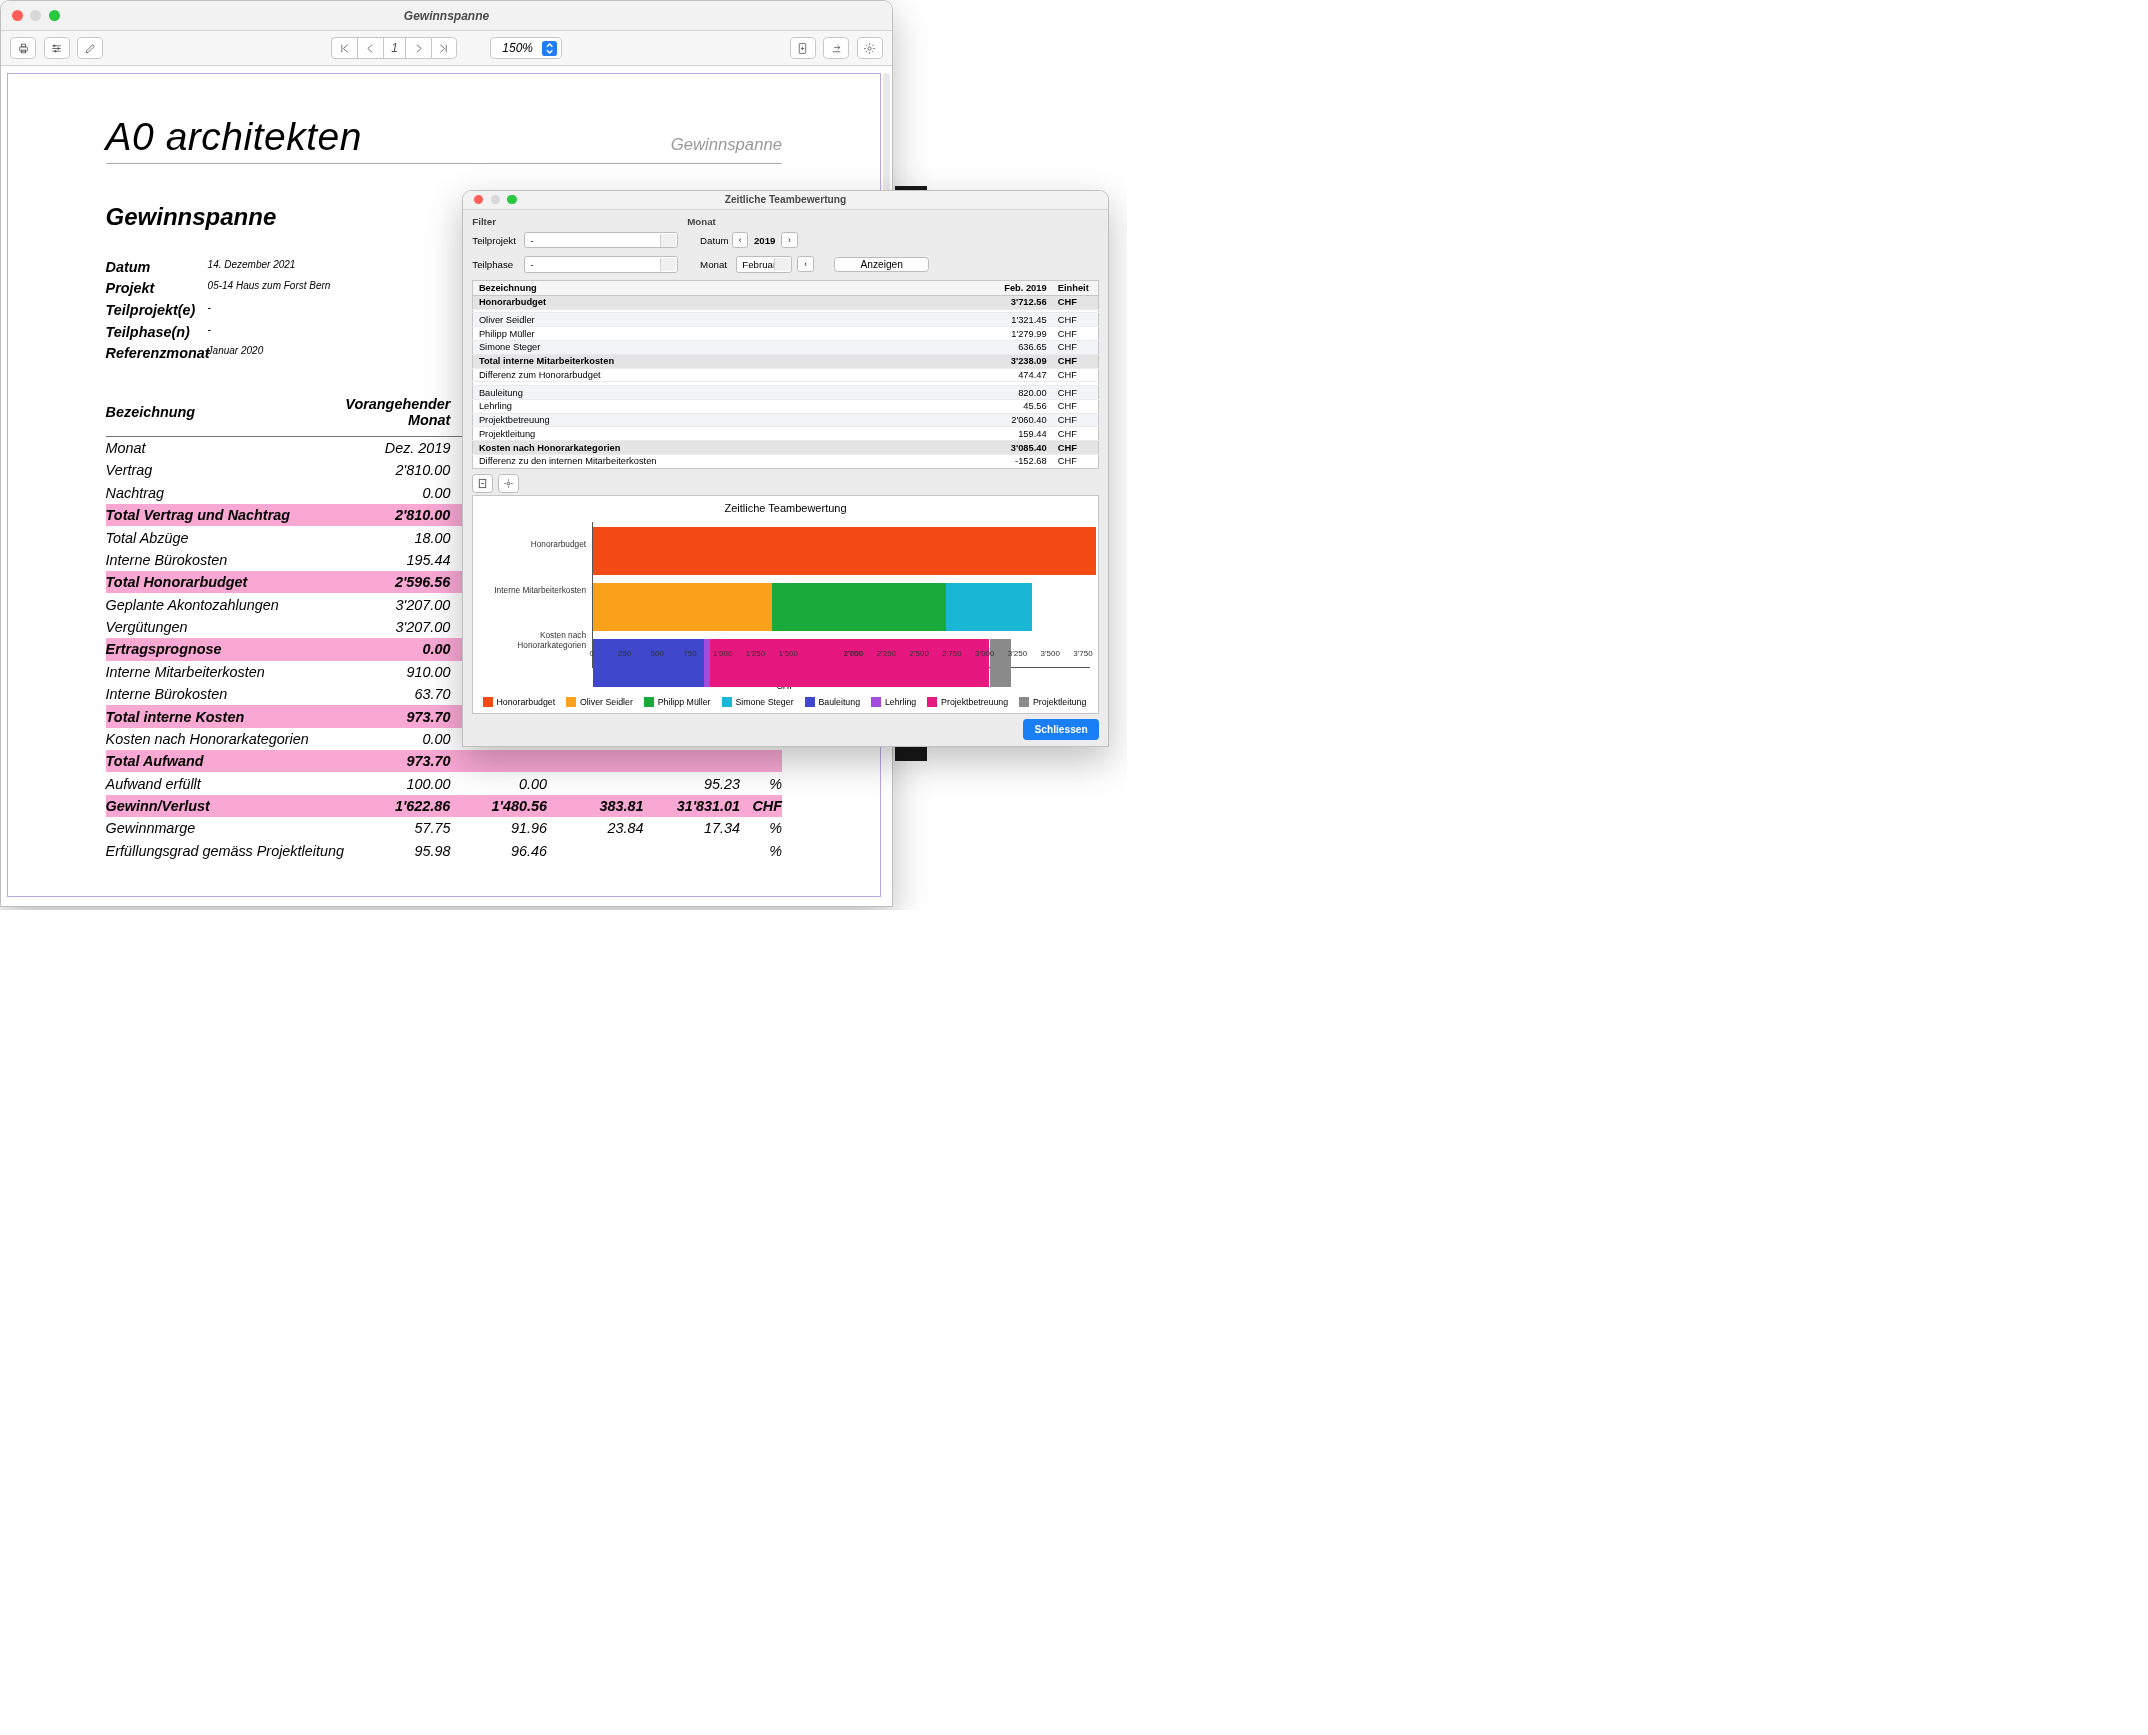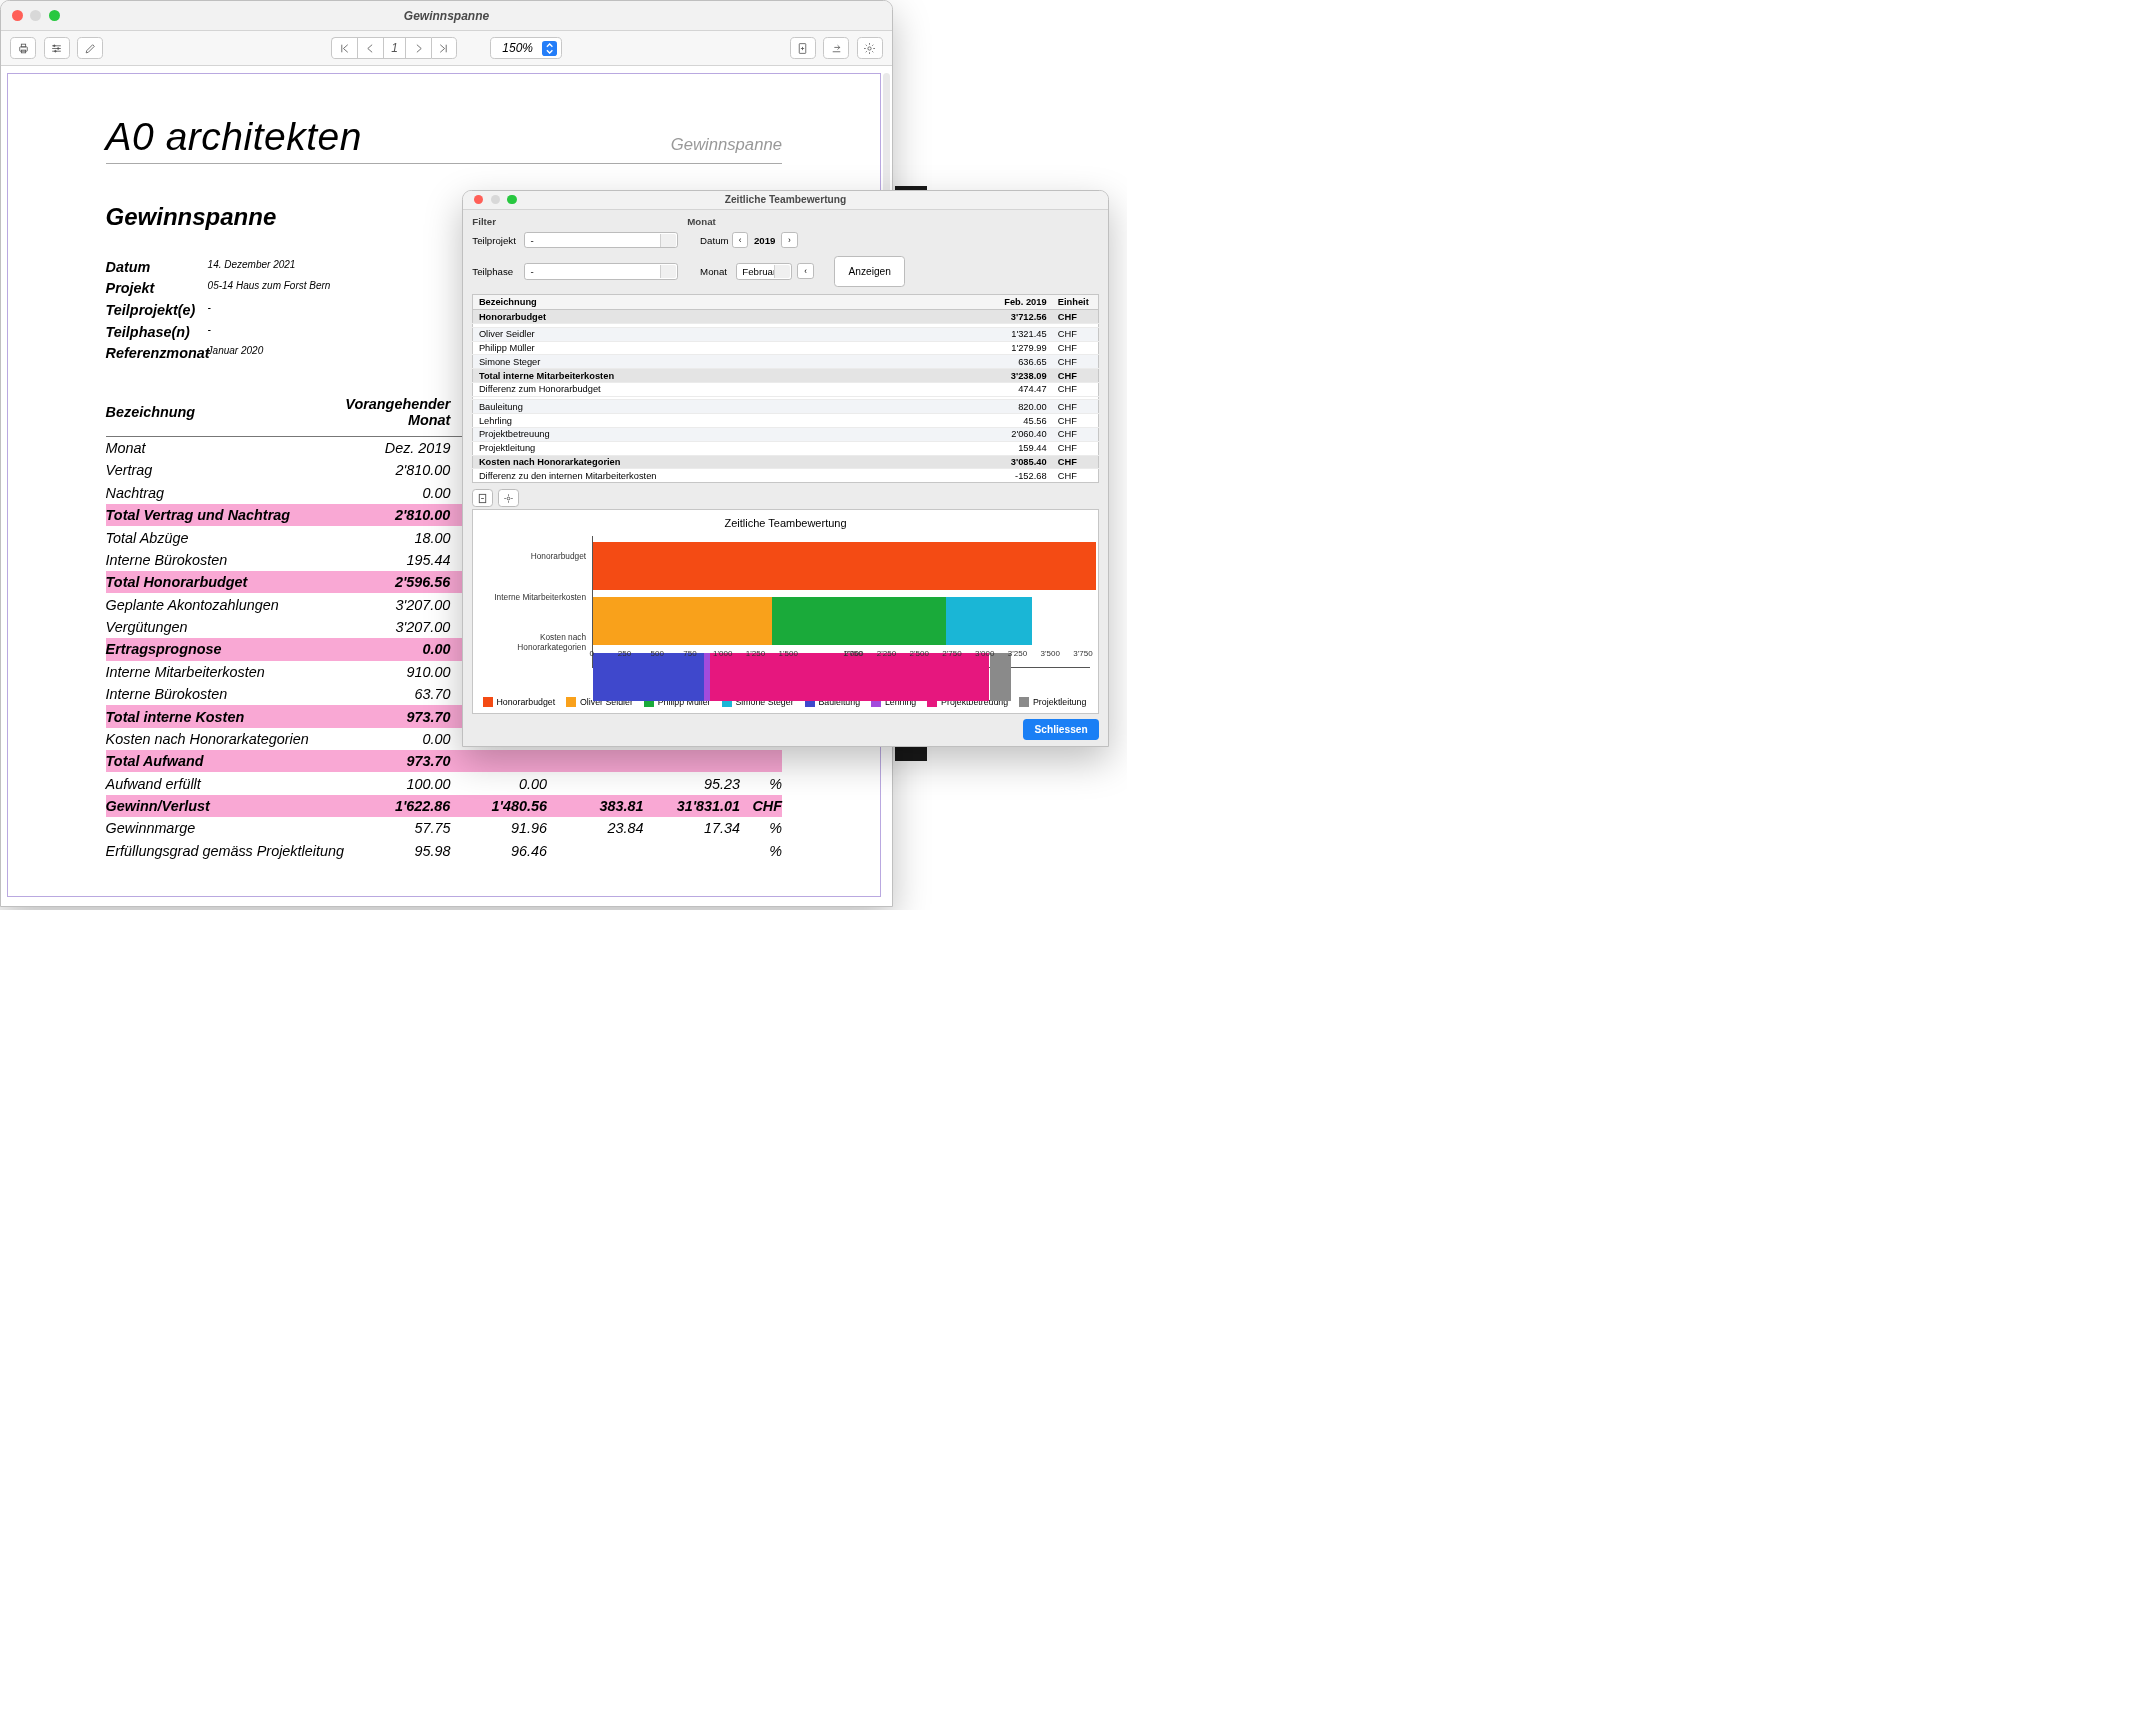--- a/index.html
+++ b/index.html
@@ -55,21 +55,21 @@
 .win-popup .traffic .dot{width:9.3px;height:9.3px;}
 .win-popup .title{font-size:10.2px;font-weight:600;}
 .popup-body{background:#ececec;padding:5.6px 9.3px 0 9.3px;height:calc(100% - 18.6px);display:flex;flex-direction:column;}
 .filter-row{display:flex;font-size:9.7px;font-weight:700;color:#444;padding:0.9px 0 2.8px 0;}
 .filter-row .c1{width:215px;}
 .filter-row2{display:flex;align-items:center;font-size:9.7px;padding:1.9px 0 5.6px 0;gap:5.6px;}
 .fld-lab{width:46px;color:#000;}
 .combo{flex:0 0 154px;height:16.7px;background:#fff;border:0.9px solid #bcbcbc;border-radius:2.8px;position:relative;padding-left:5.6px;display:flex;align-items:center;}
 .combo::after{content:"";position:absolute;right:0.9px;top:0.9px;width:15px;height:13px;background:#f0f0f0;border-left:0.9px solid #d0d0d0;border-radius:0 1.9px 1.9px 0;}
 .sq-btn{width:16.7px;height:16px;background:#fff;border:0.9px solid #bcbcbc;border-radius:2.8px;display:flex;align-items:center;justify-content:center;font-size:8.3px;}
-.btn-mac{height:31px;padding:0 13px;background:#fff;border:0.9px solid #bcbcbc;border-radius:3.7px;font-size:10.2px;}
+.btn-mac{height:15px;padding:0 25px;background:#fff;border:0.9px solid #bcbcbc;border-radius:3.7px;font-size:10.2px;}
 .data-tbl{width:100%;border-collapse:collapse;background:#fff;border:0.9px solid #c6c6c6;font-size:9.3px;margin-top:1.9px;}
 .data-tbl th{background:#f5f5f5;border-bottom:0.9px solid #c6c6c6;padding:1.9px 5.6px;font-weight:700;text-align:left;}
 .data-tbl th.r{text-align:right;}
 .data-tbl td{padding:1.4px 5.6px;border-top:0.9px solid #ebebeb;}
 .data-tbl td.r{text-align:right;}
 .data-tbl tr.bold td{font-weight:700;background:#e4e4e4;}
 .data-tbl tr.alt td{background:#f2f4f7;}
 .popup-tools{display:flex;gap:5.6px;padding:5.6px 0 1.9px 0;}
 .popup-tools .mini{width:20.4px;height:18.6px;background:#fff;border:0.9px solid #bcbcbc;border-radius:3.7px;display:flex;align-items:center;justify-content:center;}
 .chart-area{flex:1;background:#fff;border:0.9px solid #c6c6c6;padding:3.7px 7.4px 5.6px 7.4px;display:flex;flex-direction:column;position:relative;}

